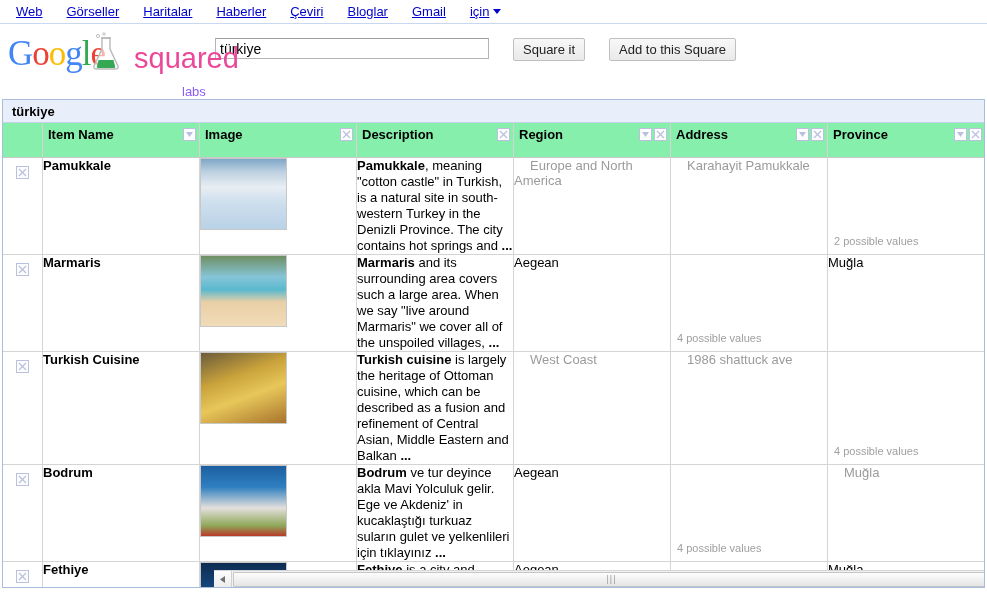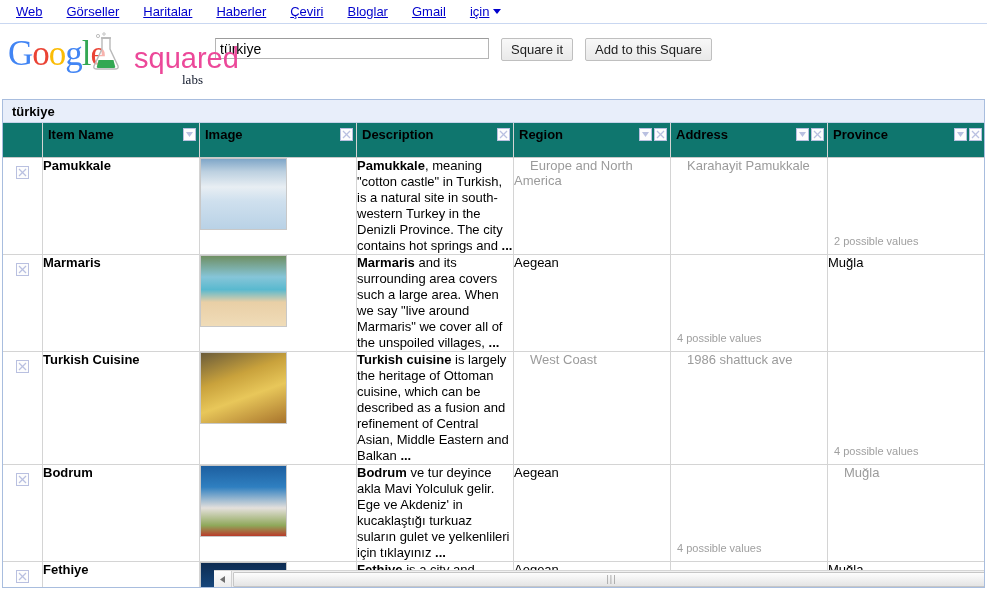--- a/index.html
+++ b/index.html
@@ -79,42 +79,41 @@
   }
   #squaredword {
     position: absolute;
     left: 126px; top: 10px;
     font-size: 29px;
     color: #ec4899;
     font-family: "Liberation Sans", sans-serif;
   }
   #labsword {
     position: absolute;
-    left: 174px; top: 40px;
-    font-size: 13px;
-    color: #0f172a;
-    font-family: Liberation Serif, serif;
+    left: 174px; top: 52px;
+    font-size: 13px;
+    color: #8b5cf6;
   }
   #searchinput {
     margin-left: 7px;
     margin-top: 6px;
     width: 274px;
     height: 21px;
     border: 1px solid #b5b5b5;
     border-top-color: #9c9c9c;
     font-family: "Liberation Sans", sans-serif;
     font-size: 14px;
     padding: 0 4px;
     box-sizing: border-box;
     color: #000;
     background: #fff;
   }
   .gbtn {
     margin-top: 6px;
-    margin-left: 12px;
+    margin-left: 24px;
     height: 23px;
     background: linear-gradient(to bottom, #f8f8f8, #e9e9e9);
     border: 1px solid #bfbfbf;
     border-radius: 2px;
     font-family: "Liberation Sans", sans-serif;
     font-size: 13px;
     color: #222;
     padding: 0 9px;
     cursor: pointer;
     white-space: nowrap;
@@ -152,21 +151,21 @@
     background: #fff;
   }
   table.sq th, table.sq td {
     border-right: 1px solid #d4d4d4;
     border-bottom: 1px solid #d4d4d4;
     vertical-align: top;
     padding: 0;
     overflow: hidden;
   }
   table.sq thead th {
-    background: #0f766e;
+    background: #86efac;
     height: 34px;
     font-weight: bold;
     font-size: 13px;
     text-align: left;
     border-bottom: 1px solid #c9c9c9;
     padding: 0 0 0 5px;
     white-space: nowrap;
   }
   .thinner {
     display: flex;

